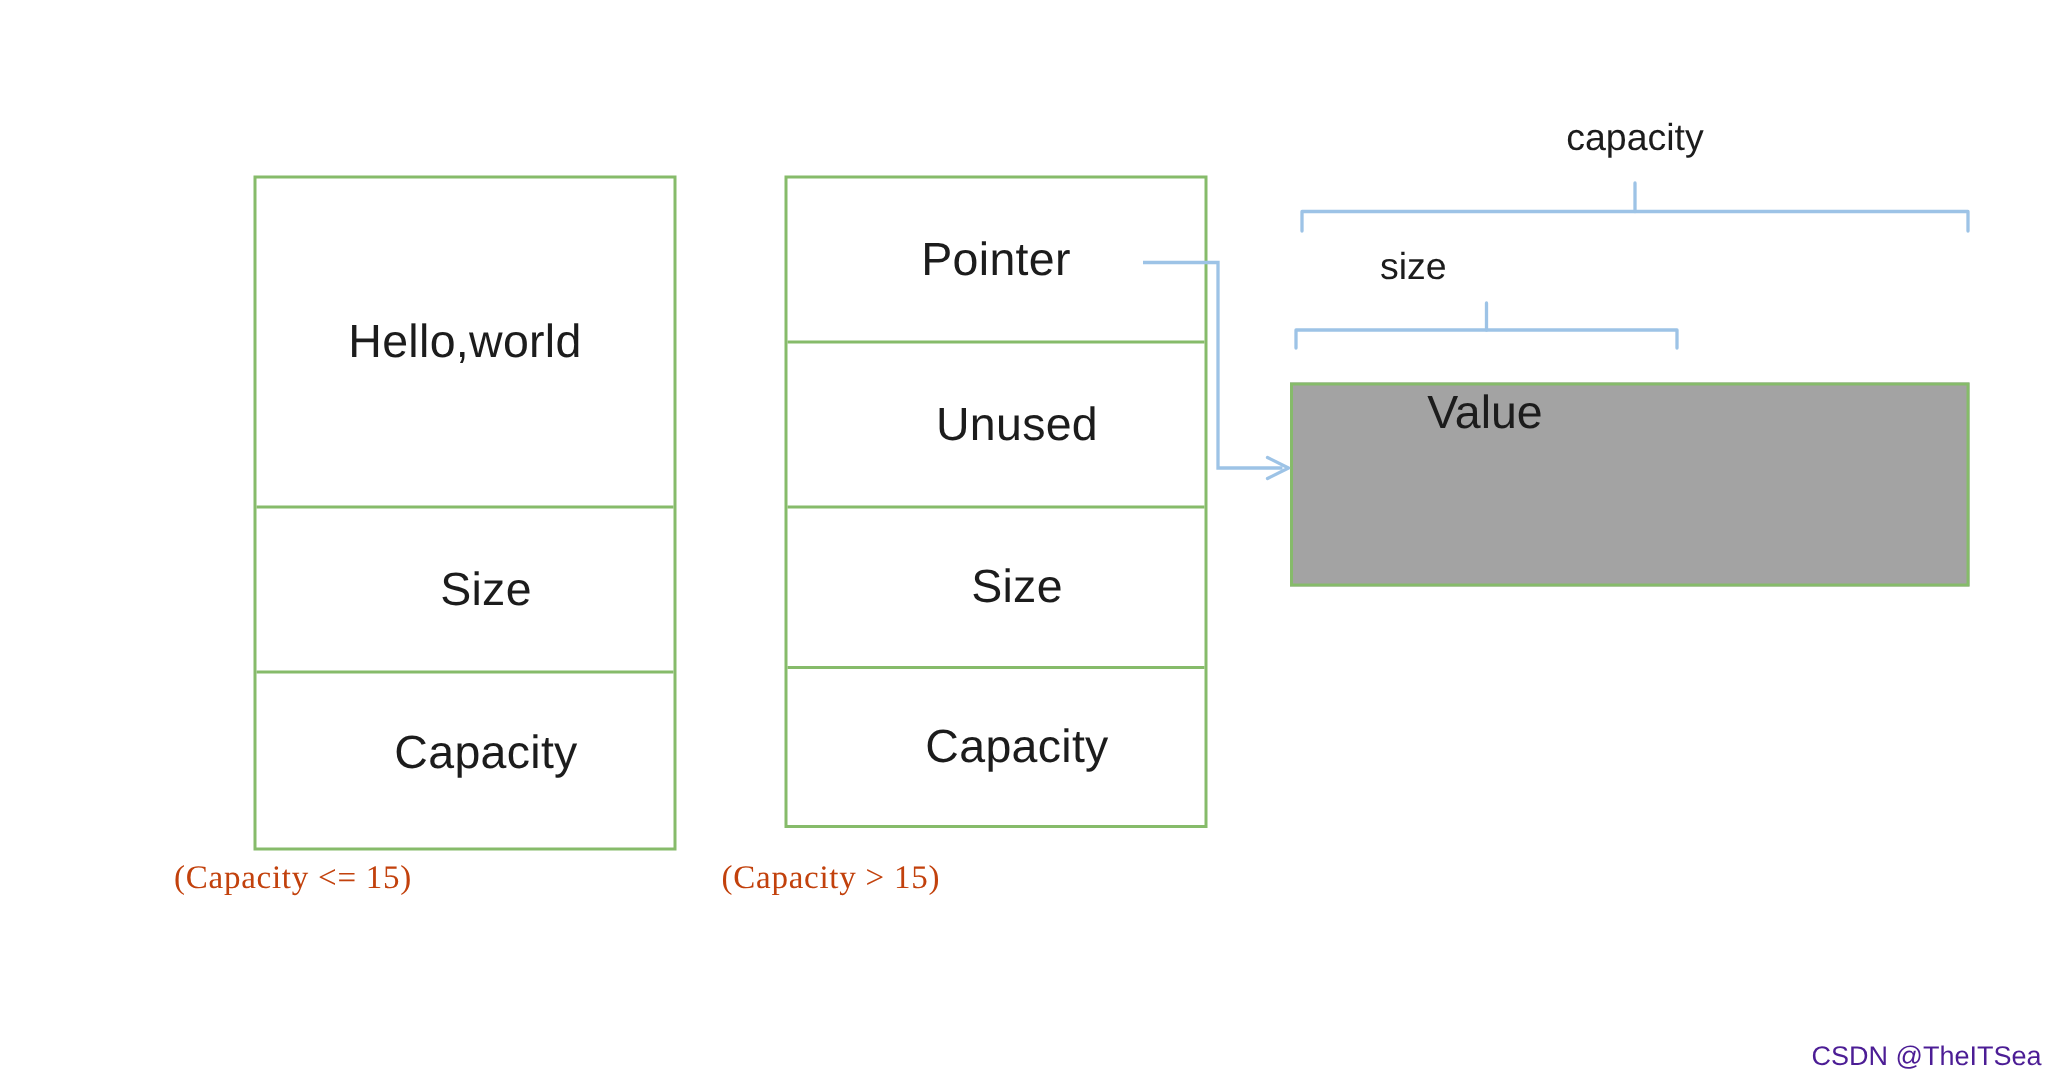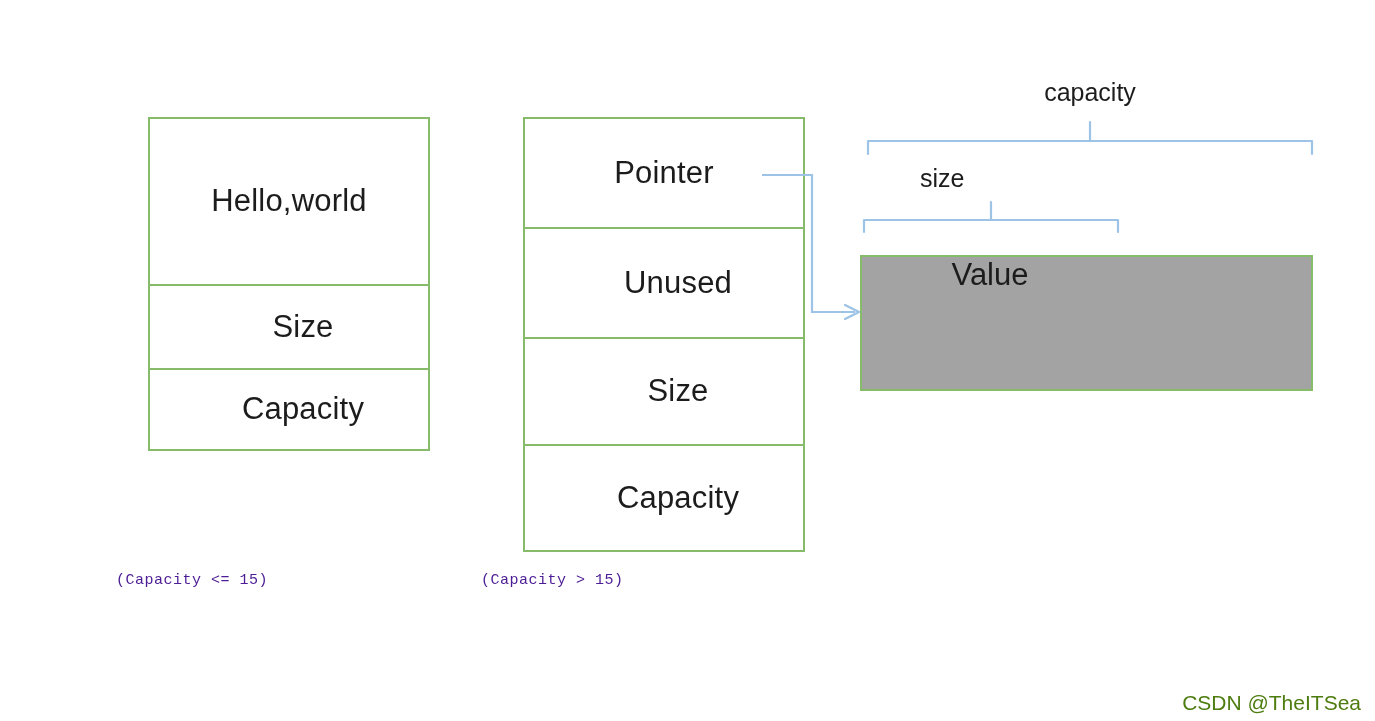--- a/index.html
+++ b/index.html
@@ -44,24 +44,24 @@
     color: #1c1c1c;
     letter-spacing: 0.2px;
     background: transparent;
   }
   .cell + .cell {
     border-top: 2px solid #86bb6a;
     padding-left: 28px;
   }
 
   #struct-inline {
-    left: 105px;
+    left: 126px;
     top: 117px;
     width: 282px;
-    height: 334px;
+    height: 450px;
   }
   #struct-inline .cell:nth-child(1) { height: 218px; }
   #struct-inline .cell:nth-child(2) { height: 110px; }
   #struct-inline .cell:nth-child(3) { height: 107px; }
 
   #struct-heap {
     left: 480px;
     top: 117px;
     width: 282px;
     height: 435px;
@@ -94,23 +94,23 @@
   }
   #heap-buffer .hcell:nth-child(1) { width: 256px; }
   #heap-buffer .hcell:nth-child(2) {
     width: 193px;
     border-left: 2px solid #86bb6a;
   }
 
   
   .mono-caption {
     position: absolute;
-    font-family: Liberation Mono, monospace;
-    font-size: 15px;
-    color: #4c1d95;
+    font-family: Liberation Serif, serif;
+    font-size: 22px;
+    color: #c2410c;
     white-space: nowrap;
     letter-spacing: 0.5px;
   }
   #caption-inline { left: 116px; top: 572px; }
   #caption-heap   { left: 481px; top: 572px; }
 
   
   .bracket-label {
     position: absolute;
     font-size: 25px;
@@ -140,22 +140,22 @@
     font-size: 25px;
     color: #1c1c1c;
     letter-spacing: 1px;
   }
 
   
   #watermark {
     position: absolute;
     right: 14px;
     bottom: 6px;
-    font-size: 21px;
-    color: #4d7c0f;
+    font-size: 18px;
+    color: #4c1d95;
     white-space: nowrap;
   }
 
   
   #overlay {
     position: absolute;
     left: 0;
     top: 0;
     width: 1375px;
     height: 721px;

